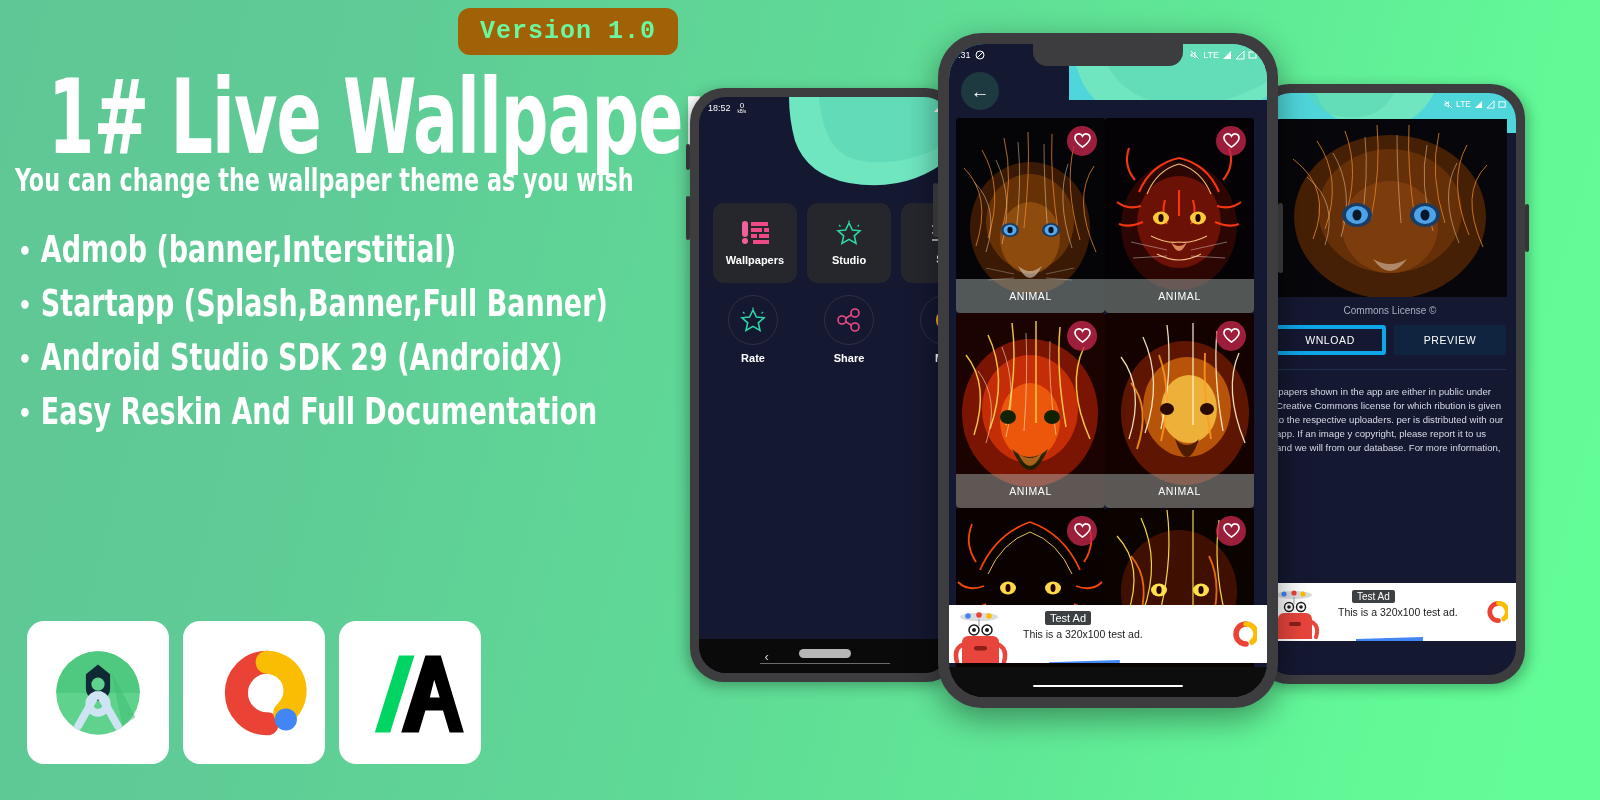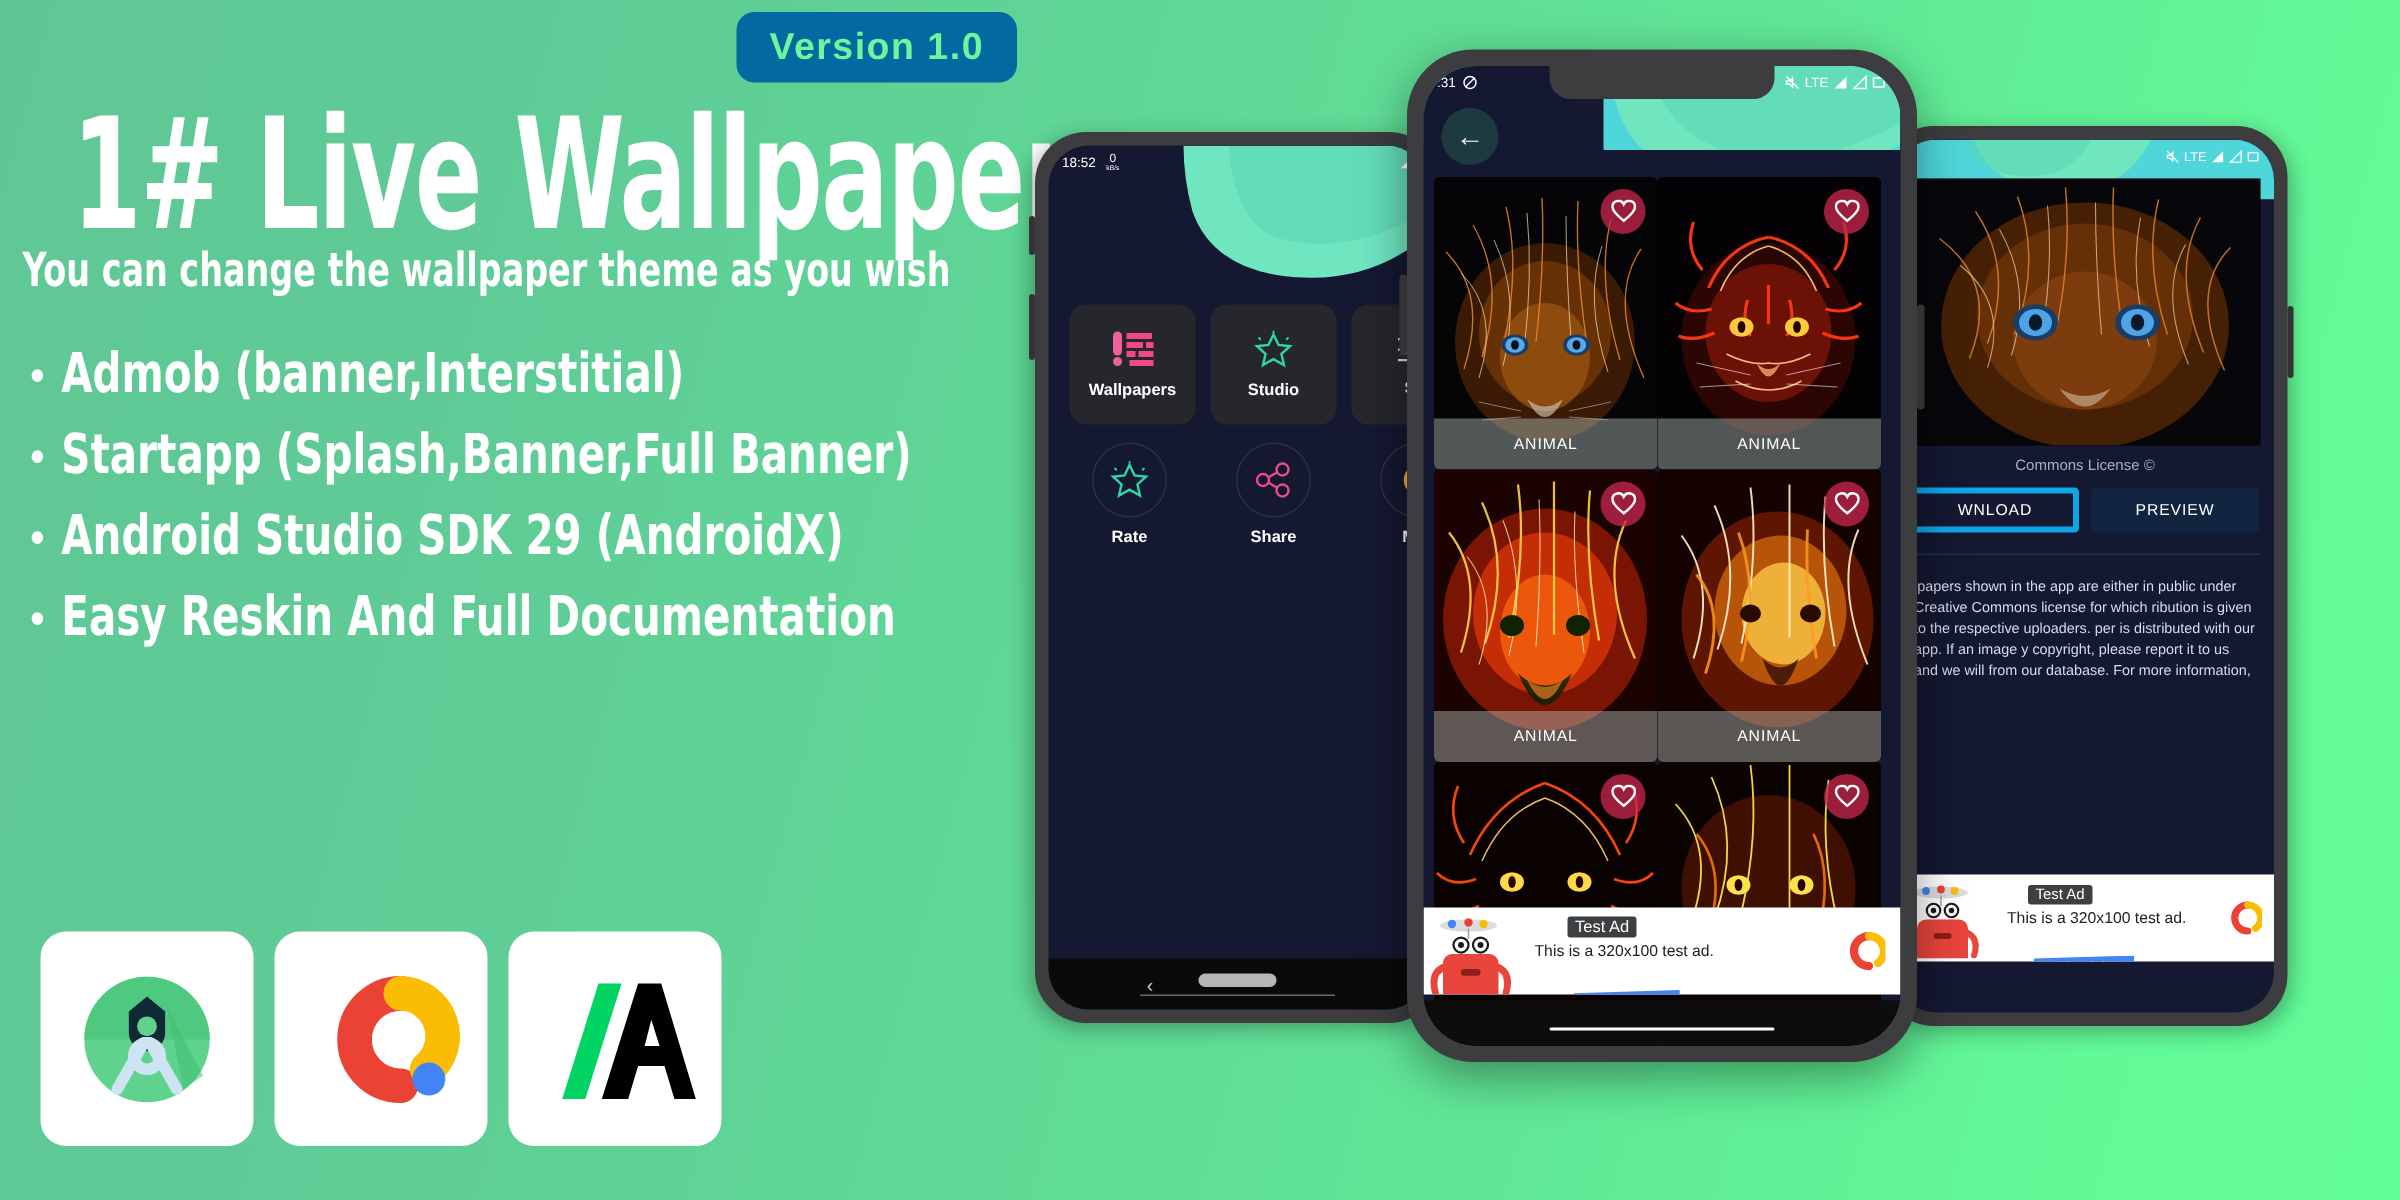--- a/index.html
+++ b/index.html
@@ -38,23 +38,23 @@
   
   .tech-row { position:absolute; left:27px; top:621px; display:flex; gap:14px; }
   .tech-card {
     width:142px; height:143px; background:#fff; border-radius:17px;
     display:flex; align-items:center; justify-content:center; overflow:hidden;
   }
 
   
   .version-badge {
     position:absolute; right:22px; top:8px;
-    background:#0369a1; border-radius:12px;
+    background:#a16207; border-radius:12px;
     padding:9px 22px;
-    font-family:Liberation Sans, sans-serif;
+    font-family:Liberation Mono, monospace;
     font-size:25px; font-weight:bold; color:#6cf79d; letter-spacing:1px;
   }
 
   
   .phone { position:absolute; background:#3d3d3f; }
   .screen { position:absolute; overflow:hidden; background:#141831; }
 
   
   #phone-left { left:690px; top:88px; width:270px; height:594px; border-radius:34px; box-shadow:-3px 4px 14px rgba(0,0,0,.30); }
   #phone-left .screen { left:9px; top:9px; width:252px; height:576px; border-radius:27px; }

